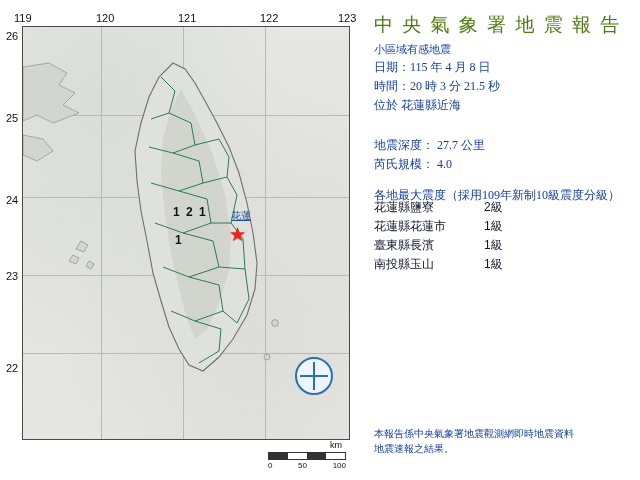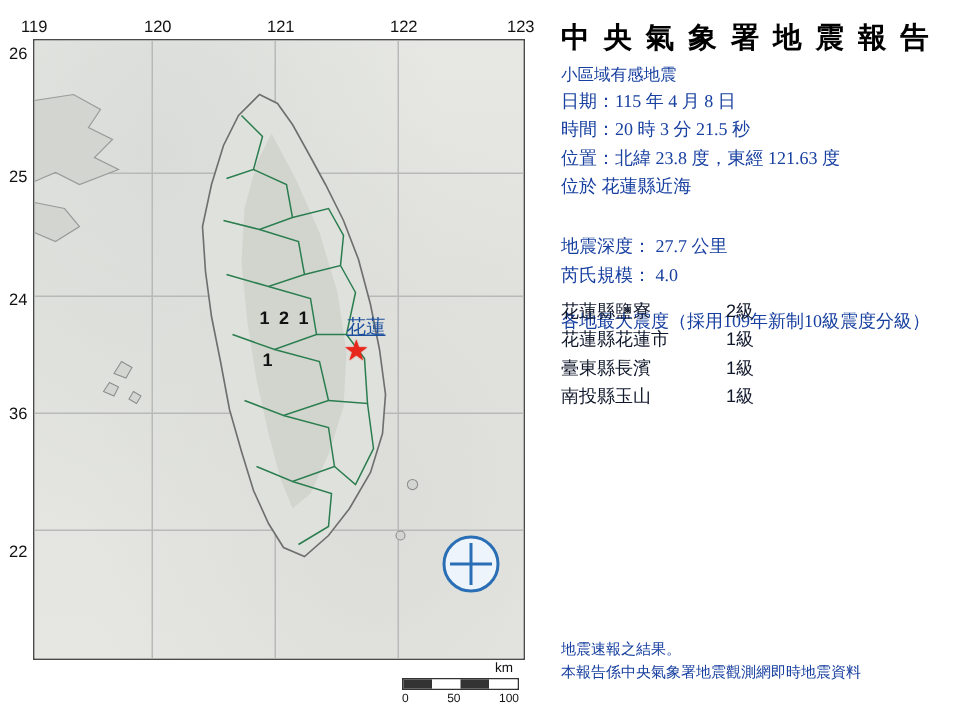--- a/index.html
+++ b/index.html
@@ -46,21 +46,21 @@
   
   #epicenter{
     position:absolute;left:206px;top:198px;
     font-size:19px;color:#e8271c;line-height:1;
     text-shadow:0 0 1px #e8271c;
   }
   .intensity{
     position:absolute;font-size:12px;color:#111;font-weight:bold;
   }
   .place-lbl{
-    position:absolute;font-size:13px;color:#1c4f9c;text-decoration:underline;
+    position:absolute;font-size:10px;color:#1c4f9c;text-decoration:underline;
   }
   
   #compass{
     position:absolute;right:16px;bottom:44px;width:34px;height:34px;
     border-radius:50%;border:2px solid #2a6fb5;
     background:#eef4fb;
   }
   #compass:before{
     content:"";position:absolute;left:50%;top:3px;width:2px;height:28px;
     margin-left:-1px;background:#2a6fb5;
@@ -89,21 +89,21 @@
     position:absolute;left:24px;top:447px;font-size:11px;color:#111;
     white-space:nowrap;
   }
   
   #info-panel{
     position:absolute;left:366px;top:0;width:274px;height:480px;
     color:#1840a0;
   }
   #title{
     position:absolute;left:8px;top:12px;
-    font-size:19px;font-weight:bold;letter-spacing:2px;color:#000000;
+    font-size:19px;font-weight:normal;letter-spacing:2px;color:#4d7c0f;
     white-space:nowrap;
   }
   #subtitle{
     position:absolute;left:8px;top:42px;font-size:11px;color:#1840a0;
   }
   #detail{
     position:absolute;left:8px;top:58px;width:266px;
     font-size:12px;line-height:19px;color:#1840a0;
   }
   #detail .row{white-space:nowrap;font-family:Liberation Serif, serif;}
@@ -125,21 +125,21 @@
 
   <span class="lon-label" style="left:14px">119</span>
   <span class="lon-label" style="left:96px">120</span>
   <span class="lon-label" style="left:178px">121</span>
   <span class="lon-label" style="left:260px">122</span>
   <span class="lon-label" style="left:338px">123</span>
 
   <span class="lat-label" style="top:30px">26</span>
   <span class="lat-label" style="top:112px">25</span>
   <span class="lat-label" style="top:194px">24</span>
-  <span class="lat-label" style="top:270px">36</span>
+  <span class="lat-label" style="top:270px">23</span>
   <span class="lat-label" style="top:362px">22</span>
 
   <div id="map-frame">
     <div id="sea"></div>
 
     <div class="grid-v" style="left:78px"></div>
     <div class="grid-v" style="left:160px"></div>
     <div class="grid-v" style="left:242px"></div>
     <div class="grid-h" style="top:88px"></div>
     <div class="grid-h" style="top:170px"></div>
@@ -211,21 +211,20 @@
 
 </div>
 
 <div id="info-panel">
   <div id="title">中 央 氣 象 署 地 震 報 告</div>
   <div id="subtitle">小區域有感地震</div>
 
   <div id="detail">
     <div class="row">日期：115 年 4 月 8 日</div>
     <div class="row">時間：20 時 3 分 21.5 秒</div>
-    <div class="row">位置：北緯 23.8 度，東經 121.63 度</div>
     <div class="row">位於 花蓮縣近海</div>
     <div class="row" style="margin-top:21px">地震深度：  27.7 公里</div>
     <div class="row">芮氏規模：  4.0</div>
     <div class="row" style="margin-top:12px">各地最大震度（採用109年新制10級震度分級）</div>
   </div>
 
   <div id="intensity-block">
     <div class="irow">
       <span class="nm">花蓮縣鹽寮</span>
       <span>2級</span>
@@ -238,16 +237,16 @@
       <span class="nm">臺東縣長濱</span>
       <span>1級</span>
     </div>
     <div class="irow">
       <span class="nm">南投縣玉山</span>
       <span>1級</span>
     </div>
   </div>
 
   <div id="footer">
+    <div>本報告係中央氣象署地震觀測網即時地震資料</div>
     <div>地震速報之結果。</div>
-    <div>本報告係中央氣象署地震觀測網即時地震資料</div>
   </div>
 </div>
 
 </body></html>

